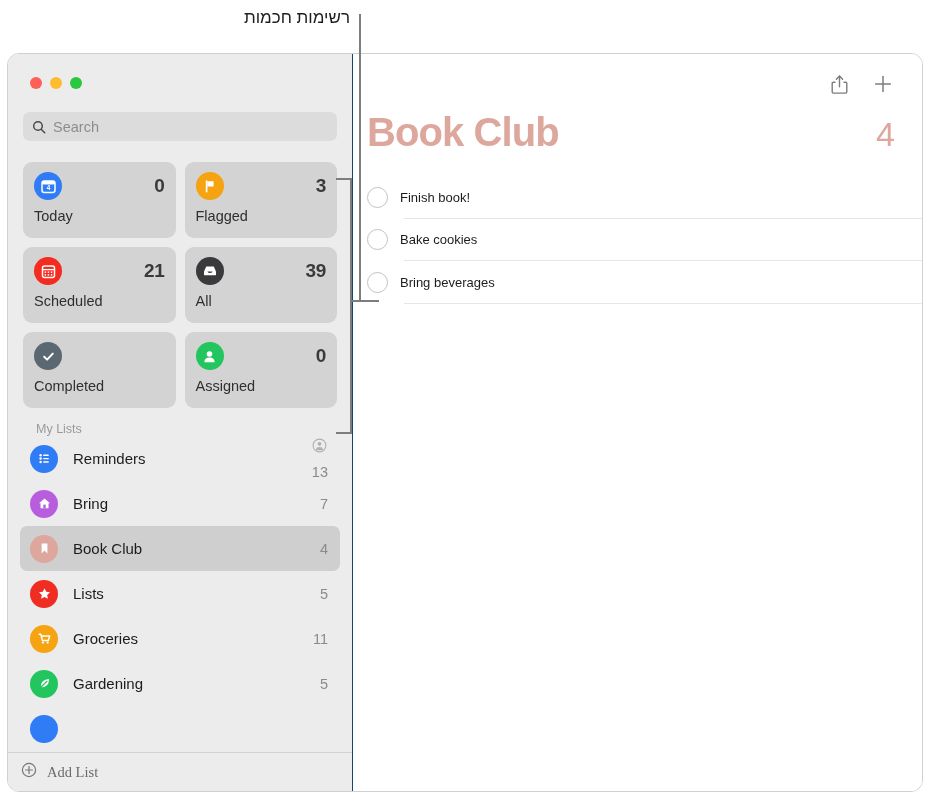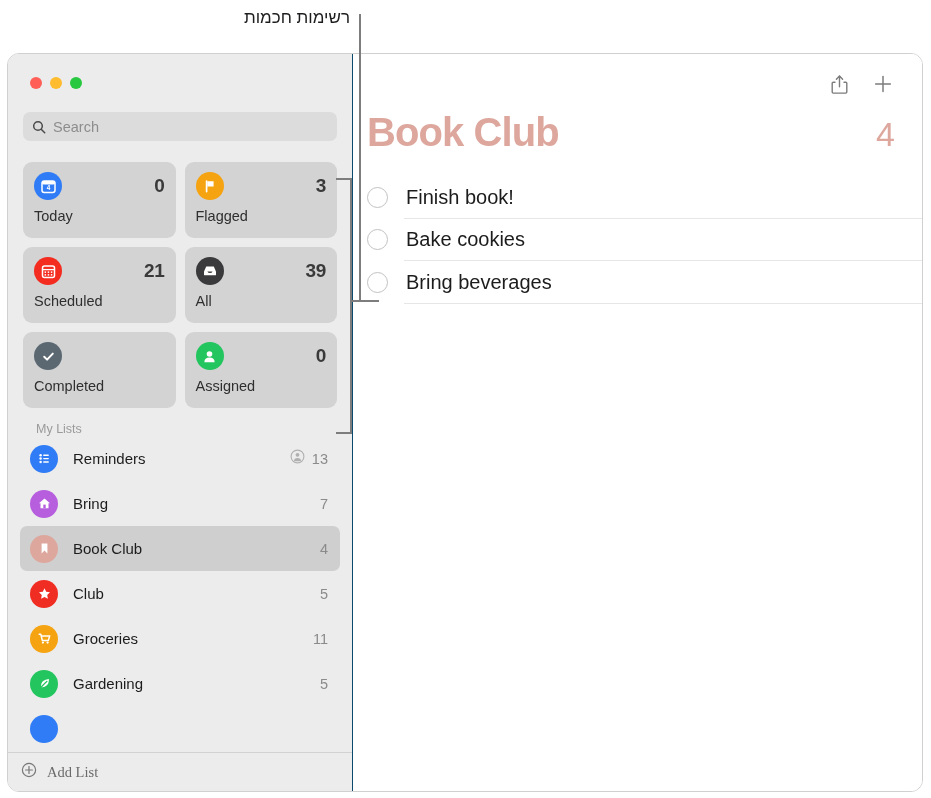--- a/index.html
+++ b/index.html
@@ -84,21 +84,21 @@
   #lists-region{margin-top:14px;flex:1;position:relative;overflow:hidden;}
   #lists-header{font-size:12.5px;color:#9a9a9a;padding:0 0 0 28px;font-weight:500;}
   #lists-scroll{padding:0 12px;}
   .list-row{
     height:45px;display:flex;align-items:center;
     border-radius:7px;padding:0 12px 0 10px;box-sizing:border-box;
   }
   .list-row.selected{background:#cfcfcf;}
   .row-icon{width:28px;height:28px;border-radius:50%;flex:0 0 auto;display:flex;align-items:center;justify-content:center;}
   .row-label{font-size:15px;color:#1c1c1c;margin-left:15px;flex:1;white-space:nowrap;}
-  .row-right{display:flex;align-items:center;gap:7px;}
+  .row-right{display:flex;align-items:center;gap:7px;flex-direction:column;}
   .row-count{font-size:14.5px;color:#8a8a8a;min-width:16px;text-align:right;}
 
   
   #add-list-bar{
     height:38px;flex:0 0 auto;
     background:#ececec;
     border-top:1px solid #d2d2d2;
     display:flex;align-items:center;padding-left:13px;
     position:relative;z-index:5;
   }
@@ -107,21 +107,21 @@
   
   #detail{flex:1;background:#fff;position:relative;display:flex;flex-direction:column;}
   #detail-toolbar{height:60px;display:flex;align-items:center;justify-content:flex-end;gap:24px;padding-right:29px;box-sizing:border-box;}
   .tool-btn{display:flex;align-items:center;justify-content:center;cursor:default;}
   #detail-title-row{display:flex;align-items:baseline;justify-content:space-between;padding:0 27px 0 14px;margin-top:-4px;}
   #detail-title{font-size:40px;font-weight:bold;color:#dda79d;letter-spacing:-0.9px;}
   #detail-count{font-size:34px;font-weight:500;color:#dda79d;}
   #reminder-list{margin-top:21px;}
   .reminder-row{height:42.5px;display:flex;align-items:center;padding-left:14px;position:relative;}
   .checkcircle{width:19px;height:19px;border-radius:50%;border:1.4px solid #c2c2c2;background:#fff;flex:0 0 auto;}
-  .reminder-text{font-size:20px;color:#1c1c1c;margin-left:18px;}
+  .reminder-text{font-size:13px;color:#1c1c1c;margin-left:12px;}
   .reminder-row .sep{position:absolute;left:51px;right:0;bottom:0;height:1px;background:#e6e6e6;}
 </style>
 </head>
 <body>
 
 <div id="annotation-layer">
   <div id="callout-text">רשימות חכמות</div>
   <div id="callout-line"></div>
   <div id="bracket">
     <div class="vbar"></div>
@@ -295,21 +295,21 @@
               <span class="row-count">4</span>
             </span>
         </div>
 
         <div class="list-row">
           <span class="row-icon" style="background:#f02d23">
             <svg width="17" height="17" viewBox="0 0 17 17">
                 <path d="M8.5 3.2 L10.2 6.7 L14 7.2 L11.2 9.9 L11.9 13.7 L8.5 11.9 L5.1 13.7 L5.8 9.9 L3 7.2 L6.8 6.7 Z" fill="#fff"></path>
               </svg>
           </span>
-          <span class="row-label">Club</span>
+          <span class="row-label">Lists</span>
           <span class="row-right">
               <span class="row-count">5</span>
             </span>
         </div>
 
         <div class="list-row">
           <span class="row-icon" style="background:#f5a310">
             <svg width="17" height="17" viewBox="0 0 17 17">
                 <path d="M3.2 4.3 L4.8 4.3 L6.3 10.4 L12.4 10.4 L13.7 5.9 L5.3 5.9" fill="none" stroke="#fff" stroke-width="1.5" stroke-linecap="round" stroke-linejoin="round"></path>
                 <circle cx="6.9" cy="12.6" r="1.15" fill="#fff"></circle>

